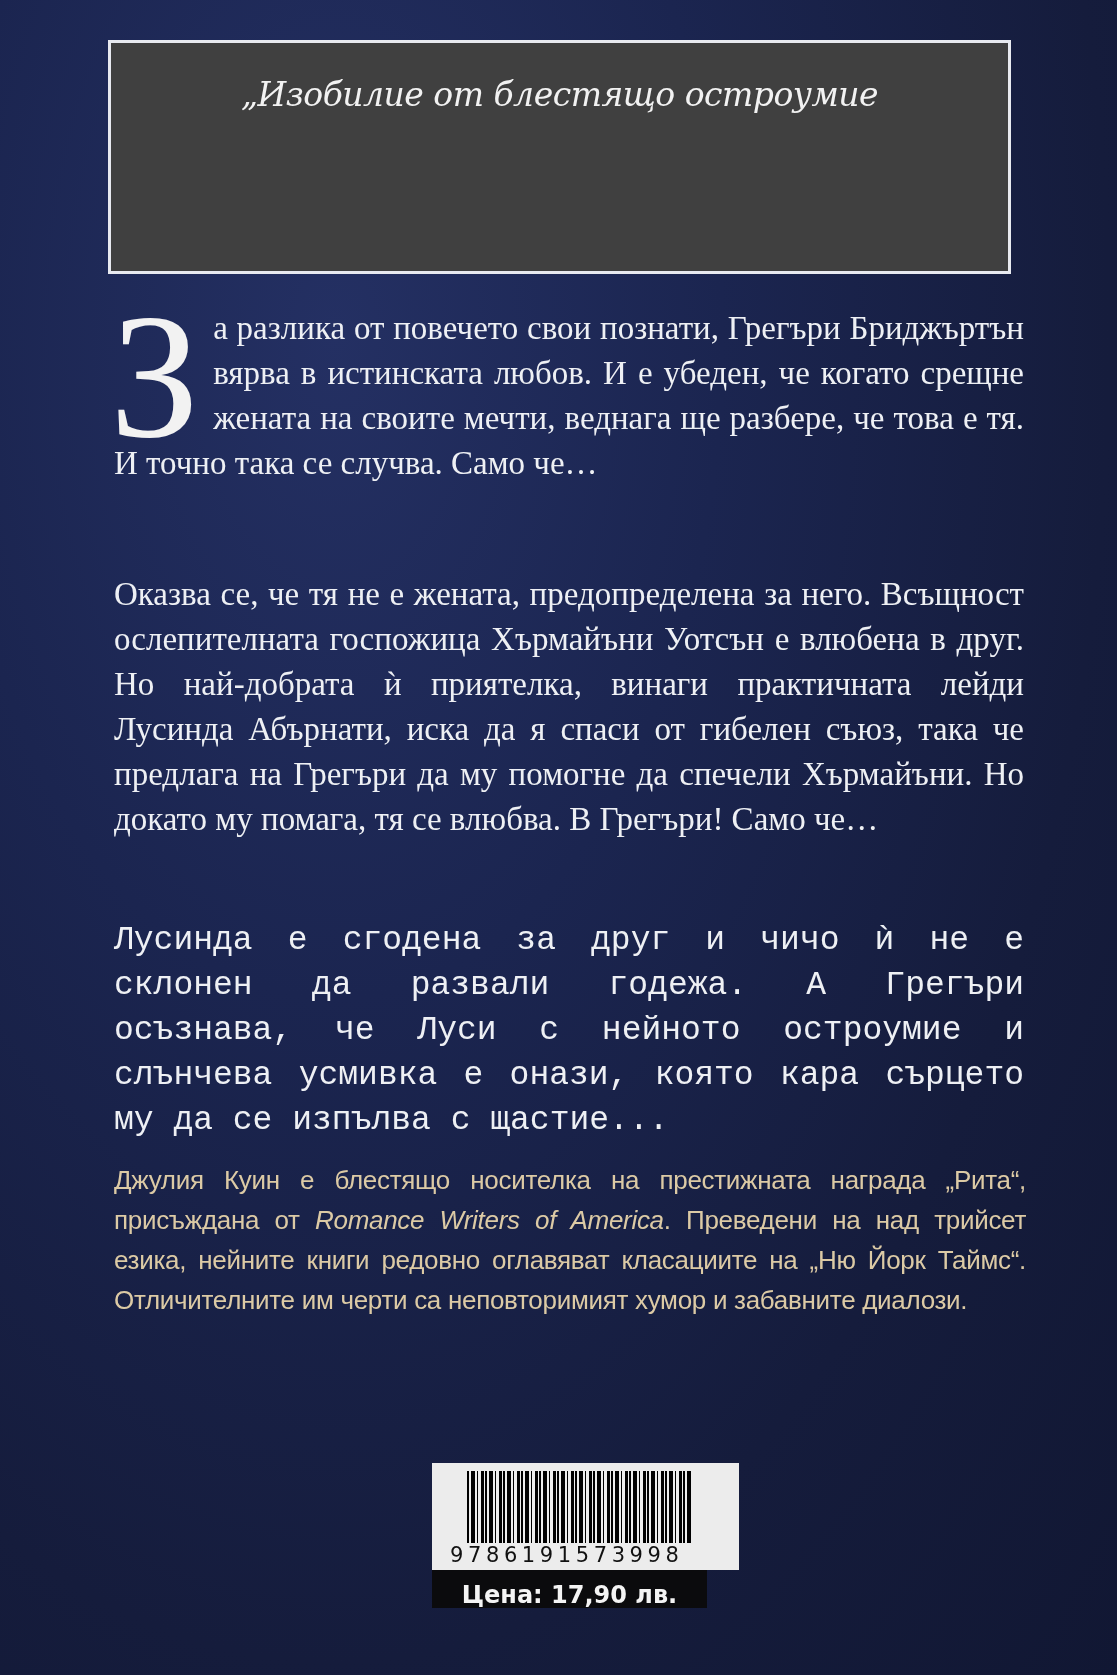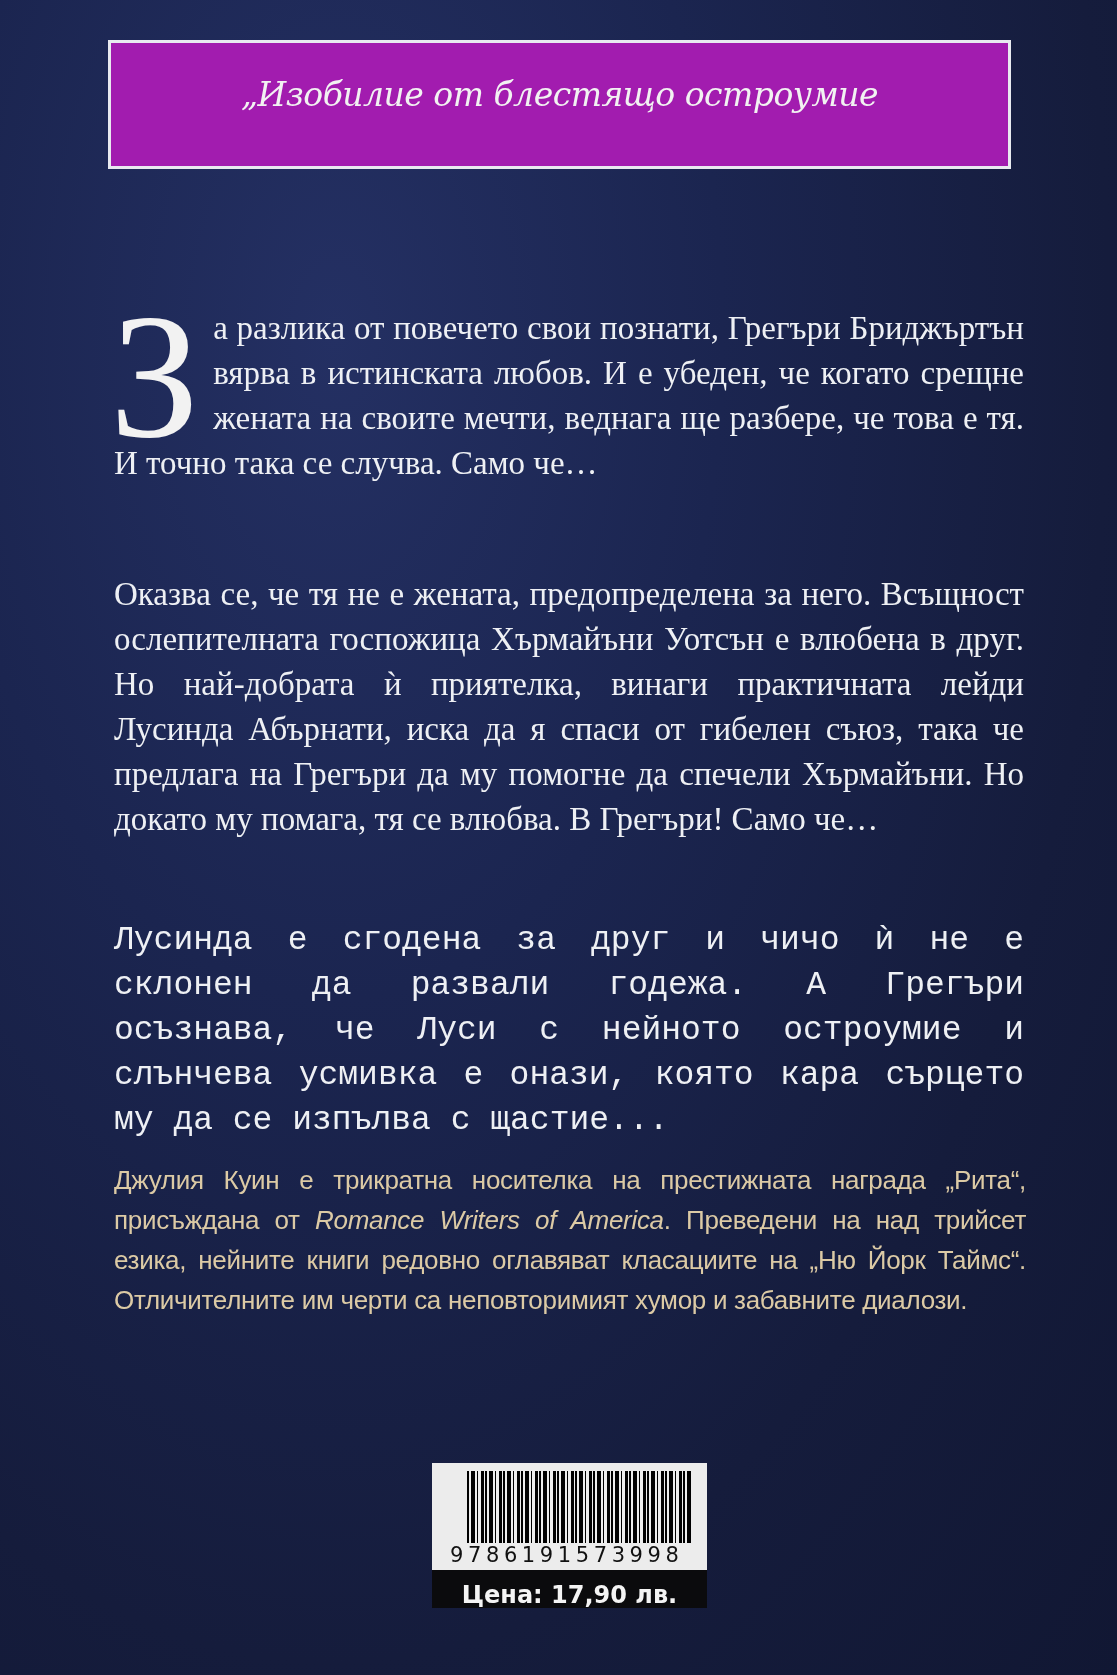--- a/index.html
+++ b/index.html
@@ -2,22 +2,22 @@
 <html><head>
 <meta charset="utf-8">
 <style>
   html, body { margin:0; padding:0; }
   body {
     width:1117px; height:1675px; overflow:hidden; position:relative;
     background: radial-gradient(ellipse at 30% 20%, #243063 0%, #1b2550 35%, #151c3c 70%, #111733 100%);
     font-family: "DejaVu Serif", serif;
   }
   .quote-box {
-    position:absolute; left:108px; top:40px; width:903px; height:129px;
-    border:3px solid #e8eaf0; background:#a21caf; box-sizing:border-box;
+    position:absolute; left:108px; top:40px; width:903px; height:234px;
+    border:3px solid #e8eaf0; background:#404040; box-sizing:border-box;
     text-align:center; color:#f2f2f2;
   }
   .quote-line {
     font-family:"DejaVu Serif", serif; font-style:italic; font-size:33px;
     line-height:44px; letter-spacing:-0.5px;
   }
   .quote-line.first { margin-top:30px; }
   .quote-source { font-family:"Liberation Serif", serif; font-size:33px; line-height:46px; }
   .blurb {
     position:absolute; left:114px; width:910px; color:#eef0f4;
@@ -34,20 +34,21 @@
   .p3 { top:918px;font-family:Liberation Mono, monospace; }
   .bio {
     position:absolute; left:114px; top:1160px; width:912px;
     font-family:"Liberation Sans", sans-serif; font-size:26px; line-height:40px;
     color:#dccaa5; text-align:justify; letter-spacing:-0.3px;
   }
   .bio em { }
   .barcode-box {
     position:absolute; left:432px; top:1463px; width:275px; height:107px;
     background:#ececec;
+    padding-left:32px;
   }
   .bars {
     position:absolute; left:35px; top:8px; width:225px; height:72px;
     background: repeating-linear-gradient(90deg,
       #000 0px, #000 2px, #ececec 2px, #ececec 4px,
       #000 4px, #000 8px, #ececec 8px, #ececec 10px,
       #000 10px, #000 11px, #ececec 11px, #ececec 14px,
       #000 14px, #000 17px, #ececec 17px, #ececec 18px);
   }
   .isbn {
@@ -73,20 +74,20 @@
 </div>
 
 <div class="blurb p2">
   <p>Оказва се, че тя не е жената, предопределена за него. Всъщност ослепителната госпожица Хърмайъни Уотсън е влюбена в друг. Но най-добрата ѝ приятелка, винаги практичната лейди Лусинда Абърнати, иска да я спаси от гибелен съюз, така че предлага на Грегъри да му помогне да спечели Хърмайъни. Но докато му помага, тя се влюбва. В Грегъри! Само че…</p>
 </div>
 
 <div class="blurb p3">
   <p>Лусинда е сгодена за друг и чичо ѝ не е склонен да развали годежа. А Грегъри осъзнава, че Луси с нейното остроумие и слънчева усмивка е онази, която кара сърцето му да се изпълва с щастие...</p>
 </div>
 
-<div class="bio"><span>Джулия Куин е трикратна носителка на престижната награда „Рита“, присъждана от </span><em>Romance Writers of America</em><span>. Преведени на над трийсет езика, нейните книги редовно оглавяват класациите на „Ню Йорк Таймс“. Отличителните им черти са неповторимият хумор и забавните диалози.</span></div>
+<div class="bio"><span>Джулия Куин е блестящо носителка на престижната награда „Рита“, присъждана от </span><em>Romance Writers of America</em><span>. Преведени на над трийсет езика, нейните книги редовно оглавяват класациите на „Ню Йорк Таймс“. Отличителните им черти са неповторимият хумор и забавните диалози.</span></div>
 
 <div class="barcode-box">
   <div class="bars"></div>
   <div class="isbn">9786191573998</div>
 </div>
 
 <div class="price-box">Цена: 17,90 лв.</div>
 
 </body></html>

